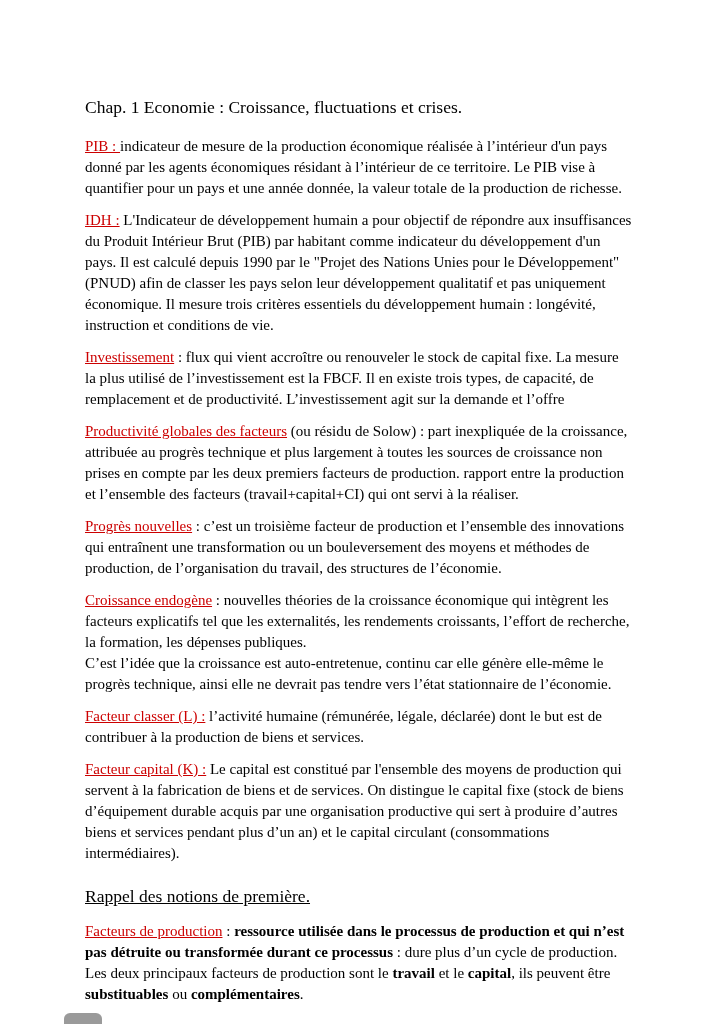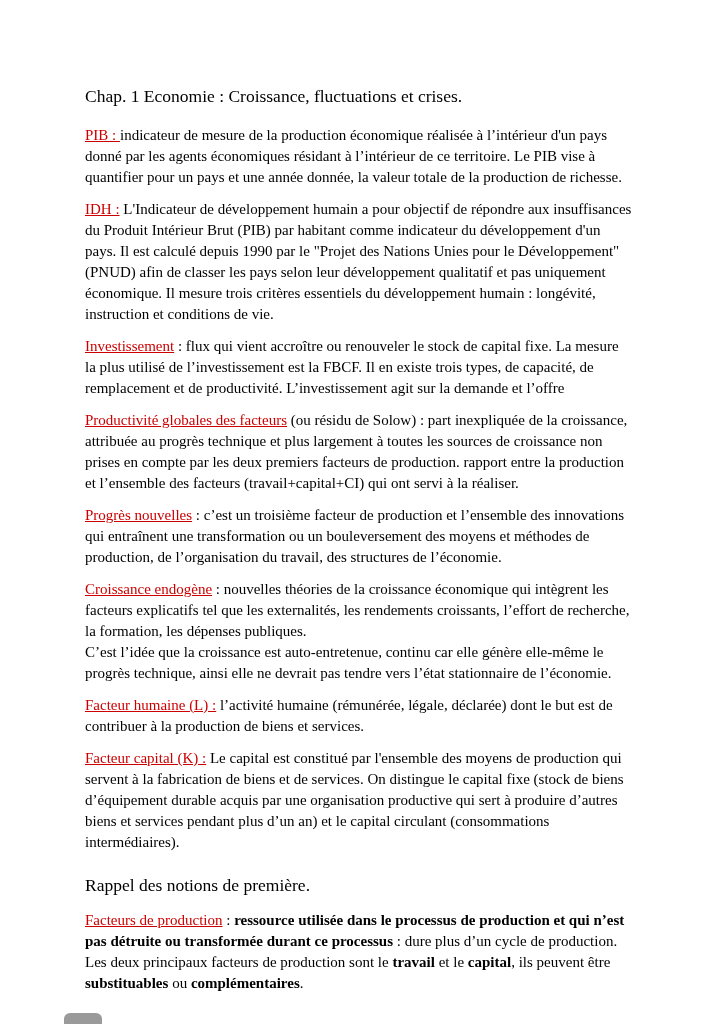--- a/index.html
+++ b/index.html
@@ -16,32 +16,33 @@
   .content {
     position: absolute;
     left: 85px;
     top: 84px;
     width: 556px;
   }
   .title {
     font-size: 17.5px;
     font-weight: normal;
     line-height: 22px;
-    margin: 1px 0 18px 0;
+    margin: 12px 0 18px 0;
   }
   p.para {
     font-size: 15px;
     line-height: 21px;
     margin: 0 8px 11px 0;
     text-align: left;
   }
   p.heading {
     font-size: 17.5px;
     line-height: 22px;
     margin: 21px 0 14px 0;
+    text-decoration: underline;
   }
   .term {
     color: var(--term-color, #cc0000);
     text-decoration: underline;
   }
   .bold { font-weight: bold; }
   .normal { font-weight: normal; }
   .scroll-thumb {
     position: absolute;
     left: 64px;
@@ -58,20 +59,20 @@
 <div class="page">
   <div class="content">
     <h1 class="title">Chap. 1 Economie : Croissance, fluctuations et crises.</h1>
     <div>
         <p class="para"><span class="term">PIB : </span><span class="normal">indicateur de mesure de la production économique réalisée à l’intérieur d'un pays donné par les agents économiques résidant à l’intérieur de ce territoire. Le PIB vise à quantifier pour un pays et une année donnée, la valeur totale de la production de richesse.</span></p>
         <p class="para"><span class="term">IDH :</span><span class="normal"> L'Indicateur de développement humain a pour objectif de répondre aux insuffisances du Produit Intérieur Brut (PIB) par habitant comme indicateur du développement d'un pays. Il est calculé depuis 1990 par le "Projet des Nations Unies pour le Développement" (PNUD) afin de classer les pays selon leur développement qualitatif et pas uniquement économique. Il mesure trois critères essentiels du développement humain : longévité, instruction et conditions de vie.</span></p>
         <p class="para"><span class="term">Investissement</span><span class="normal"> : flux qui vient accroître ou renouveler le stock de capital fixe. La mesure la plus utilisé de l’investissement est la FBCF. Il en existe trois types, de capacité, de remplacement et de productivité. L’investissement agit sur la demande et l’offre</span></p>
         <p class="para"><span class="term">Productivité globales des facteurs</span><span class="normal"> (ou résidu de Solow) : part inexpliquée de la croissance, attribuée au progrès technique et plus largement à toutes les sources de croissance non prises en compte par les deux premiers facteurs de production. rapport entre la production et l’ensemble des facteurs (travail+capital+CI) qui ont servi à la réaliser.</span></p>
         <p class="para"><span class="term">Progrès nouvelles</span><span class="normal"> : c’est un troisième facteur de production et l’ensemble des innovations qui entraînent une transformation ou un bouleversement des moyens et méthodes de production, de l’organisation du travail, des structures de l’économie.</span></p>
         <p class="para"><span class="term">Croissance endogène</span><span class="normal"> : nouvelles théories de la croissance économique qui intègrent les facteurs explicatifs tel que les externalités, les rendements croissants, l’effort de recherche, la formation, les dépenses publiques.</span><br><span class="normal">C’est l’idée que la croissance est auto-entretenue, continu car elle génère elle-même le progrès technique, ainsi elle ne devrait pas tendre vers l’état stationnaire de l’économie.</span></p>
-        <p class="para"><span class="term">Facteur humaine (L) :</span><span class="normal"> l’activité humaine (rémunérée, légale, déclarée) dont le but est de contribuer à la production de biens et services.</span></p>
+        <p class="para"><span class="term">Facteur classer (L) :</span><span class="normal"> l’activité humaine (rémunérée, légale, déclarée) dont le but est de contribuer à la production de biens et services.</span></p>
         <p class="para"><span class="term">Facteur capital (K) :</span><span class="normal"> Le capital est constitué par l'ensemble des moyens de production qui servent à la fabrication de biens et de services. On distingue le capital fixe (stock de biens d’équipement durable acquis par une organisation productive qui sert à produire d’autres biens et services pendant plus d’un an) et le capital circulant (consommations intermédiaires).</span></p>
         <p class="heading"><span class="normal">Rappel des notions de première.</span></p>
         <p class="para"><span class="term">Facteurs de production</span><span class="normal"> : </span><span class="bold">ressource utilisée dans le processus de production et qui n’est pas détruite ou transformée durant ce processus</span><span class="normal"> : dure plus d’un cycle de production. Les deux principaux facteurs de production sont le </span><span class="bold">travail</span><span class="normal"> et le </span><span class="bold">capital</span><span class="normal">, ils peuvent être </span><span class="bold">substituables</span><span class="normal"> ou </span><span class="bold">complémentaires</span><span class="normal">.</span></p>
       </div>
   </div>
   <div class="scroll-thumb"></div>
 </div>
 
 </body></html>

